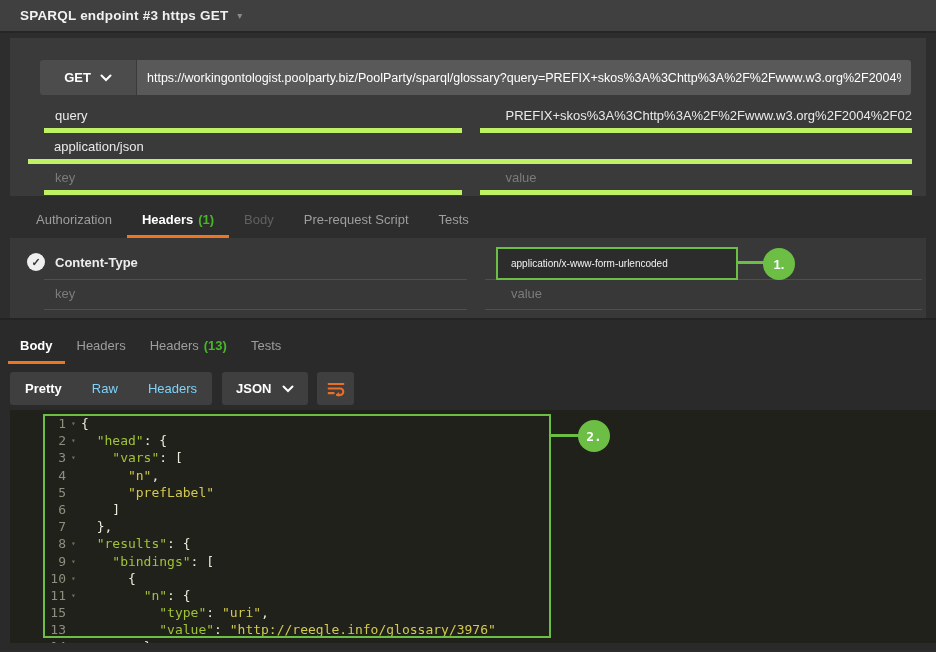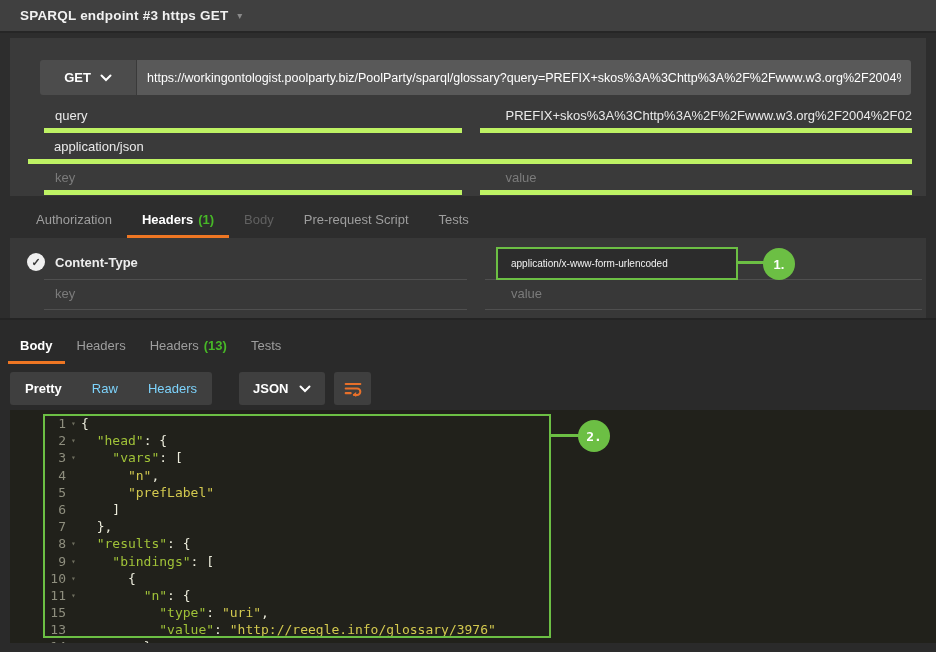--- a/index.html
+++ b/index.html
@@ -72,21 +72,21 @@
   .resp-tabs { height:44px; padding-left:8px; }
   .resp-tabs .tab { padding:12px 12px 8px; }
 
   .resp-toolbar { display:flex; padding:8px 0 0 10px; height:46px; }
   .seg { display:flex; background:#3f3f3f; border-radius:3px; overflow:hidden; height:33px; }
   .seg-item { padding:0 15px; color:#7dd3fc; font-size:13px; display:flex; align-items:center;
     cursor:pointer; border:none; background:transparent; font-family:inherit; }
   .seg-item.active { color:#fff; font-weight:bold; }
   .fmt-btn { height:33px; background:#3f3f3f; color:#fff; border:none; border-radius:3px;
     font-size:13px; font-weight:bold; font-family:inherit; display:flex; gap:11px;
-    align-items:center; padding:0 14px; margin-left:27px; cursor:pointer; }
+    align-items:center; padding:0 14px; margin-left:10px; cursor:pointer; }
   .wrap-btn { height:33px; width:37px; background:#3f3f3f; border:none; border-radius:3px;
     display:flex; align-items:center; justify-content:center; margin-left:9px; cursor:pointer; }
 
   
   .code-area { position:relative; margin-left:10px; height:233px; background:#21211b;
     overflow:hidden; font-family:"DejaVu Sans Mono", monospace; cursor:text; }
   .code-lines { padding-top:5px; }
   .code-line { display:flex; height:17.2px; line-height:17.2px; font-size:13px; }
   .ln { width:56px; text-align:right; color:#8e8e7e; flex:none; }
   .fold { width:15px; text-align:center; color:#6e6e5e; font-size:8px; flex:none; cursor:pointer; }

